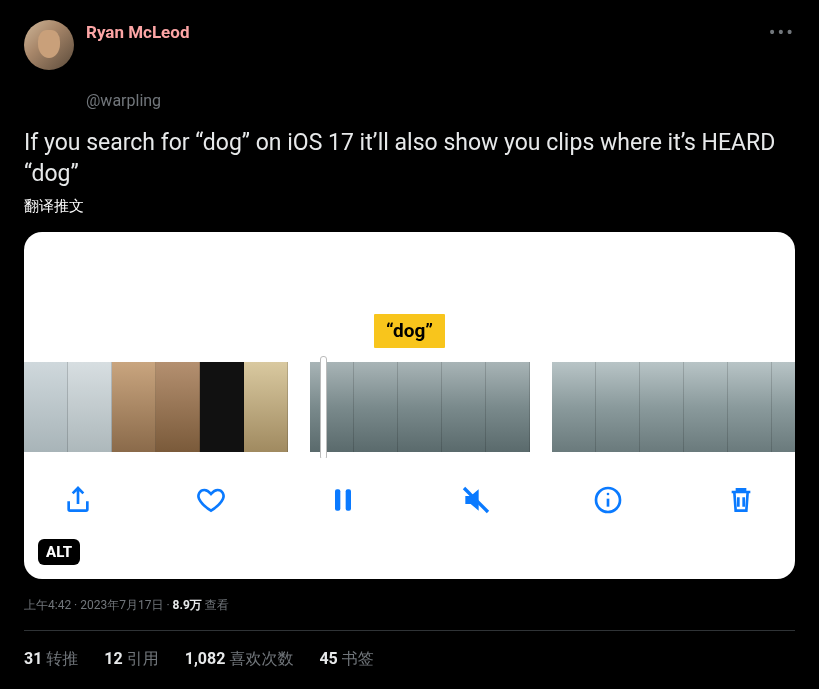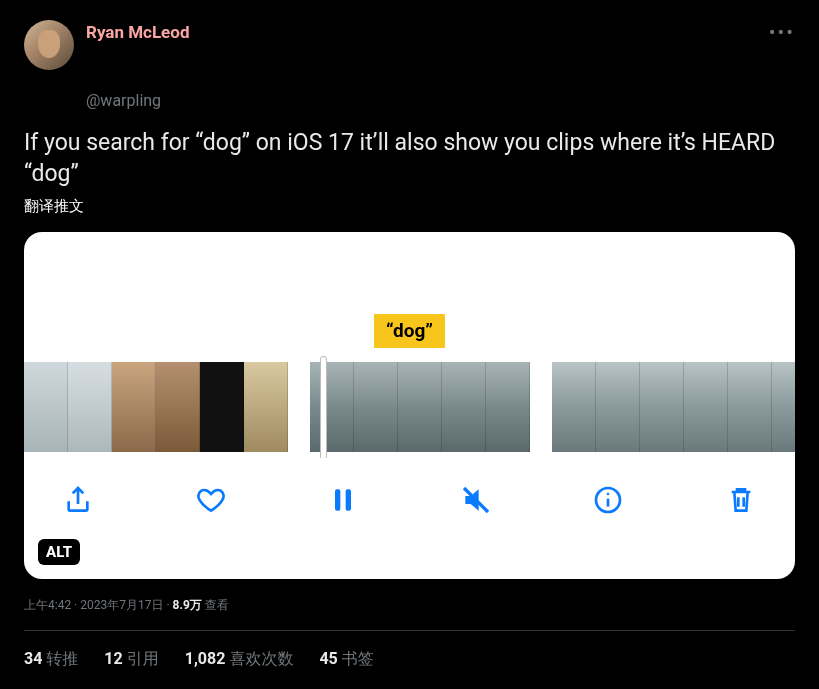--- a/index.html
+++ b/index.html
@@ -247,19 +247,19 @@
     <div class="alt-badge">ALT</div>
   </div>
 
   <div class="meta-row">
     <span>上午4:42</span><span> · </span><span>2023年7月17日</span><span> · </span><span class="strong">8.9万</span><span> 查看</span>
   </div>
 
   <div class="divider"></div>
 
   <div class="stats-row">
-    <div><span class="num">34</span><span>转推</span></div>
+    <div><span class="num">31</span><span>转推</span></div>
     <div><span class="num">12</span><span>引用</span></div>
     <div><span class="num">1,082</span><span>喜欢次数</span></div>
     <div><span class="num">45</span><span>书签</span></div>
   </div>
 
 </div>
 
 </body></html>

